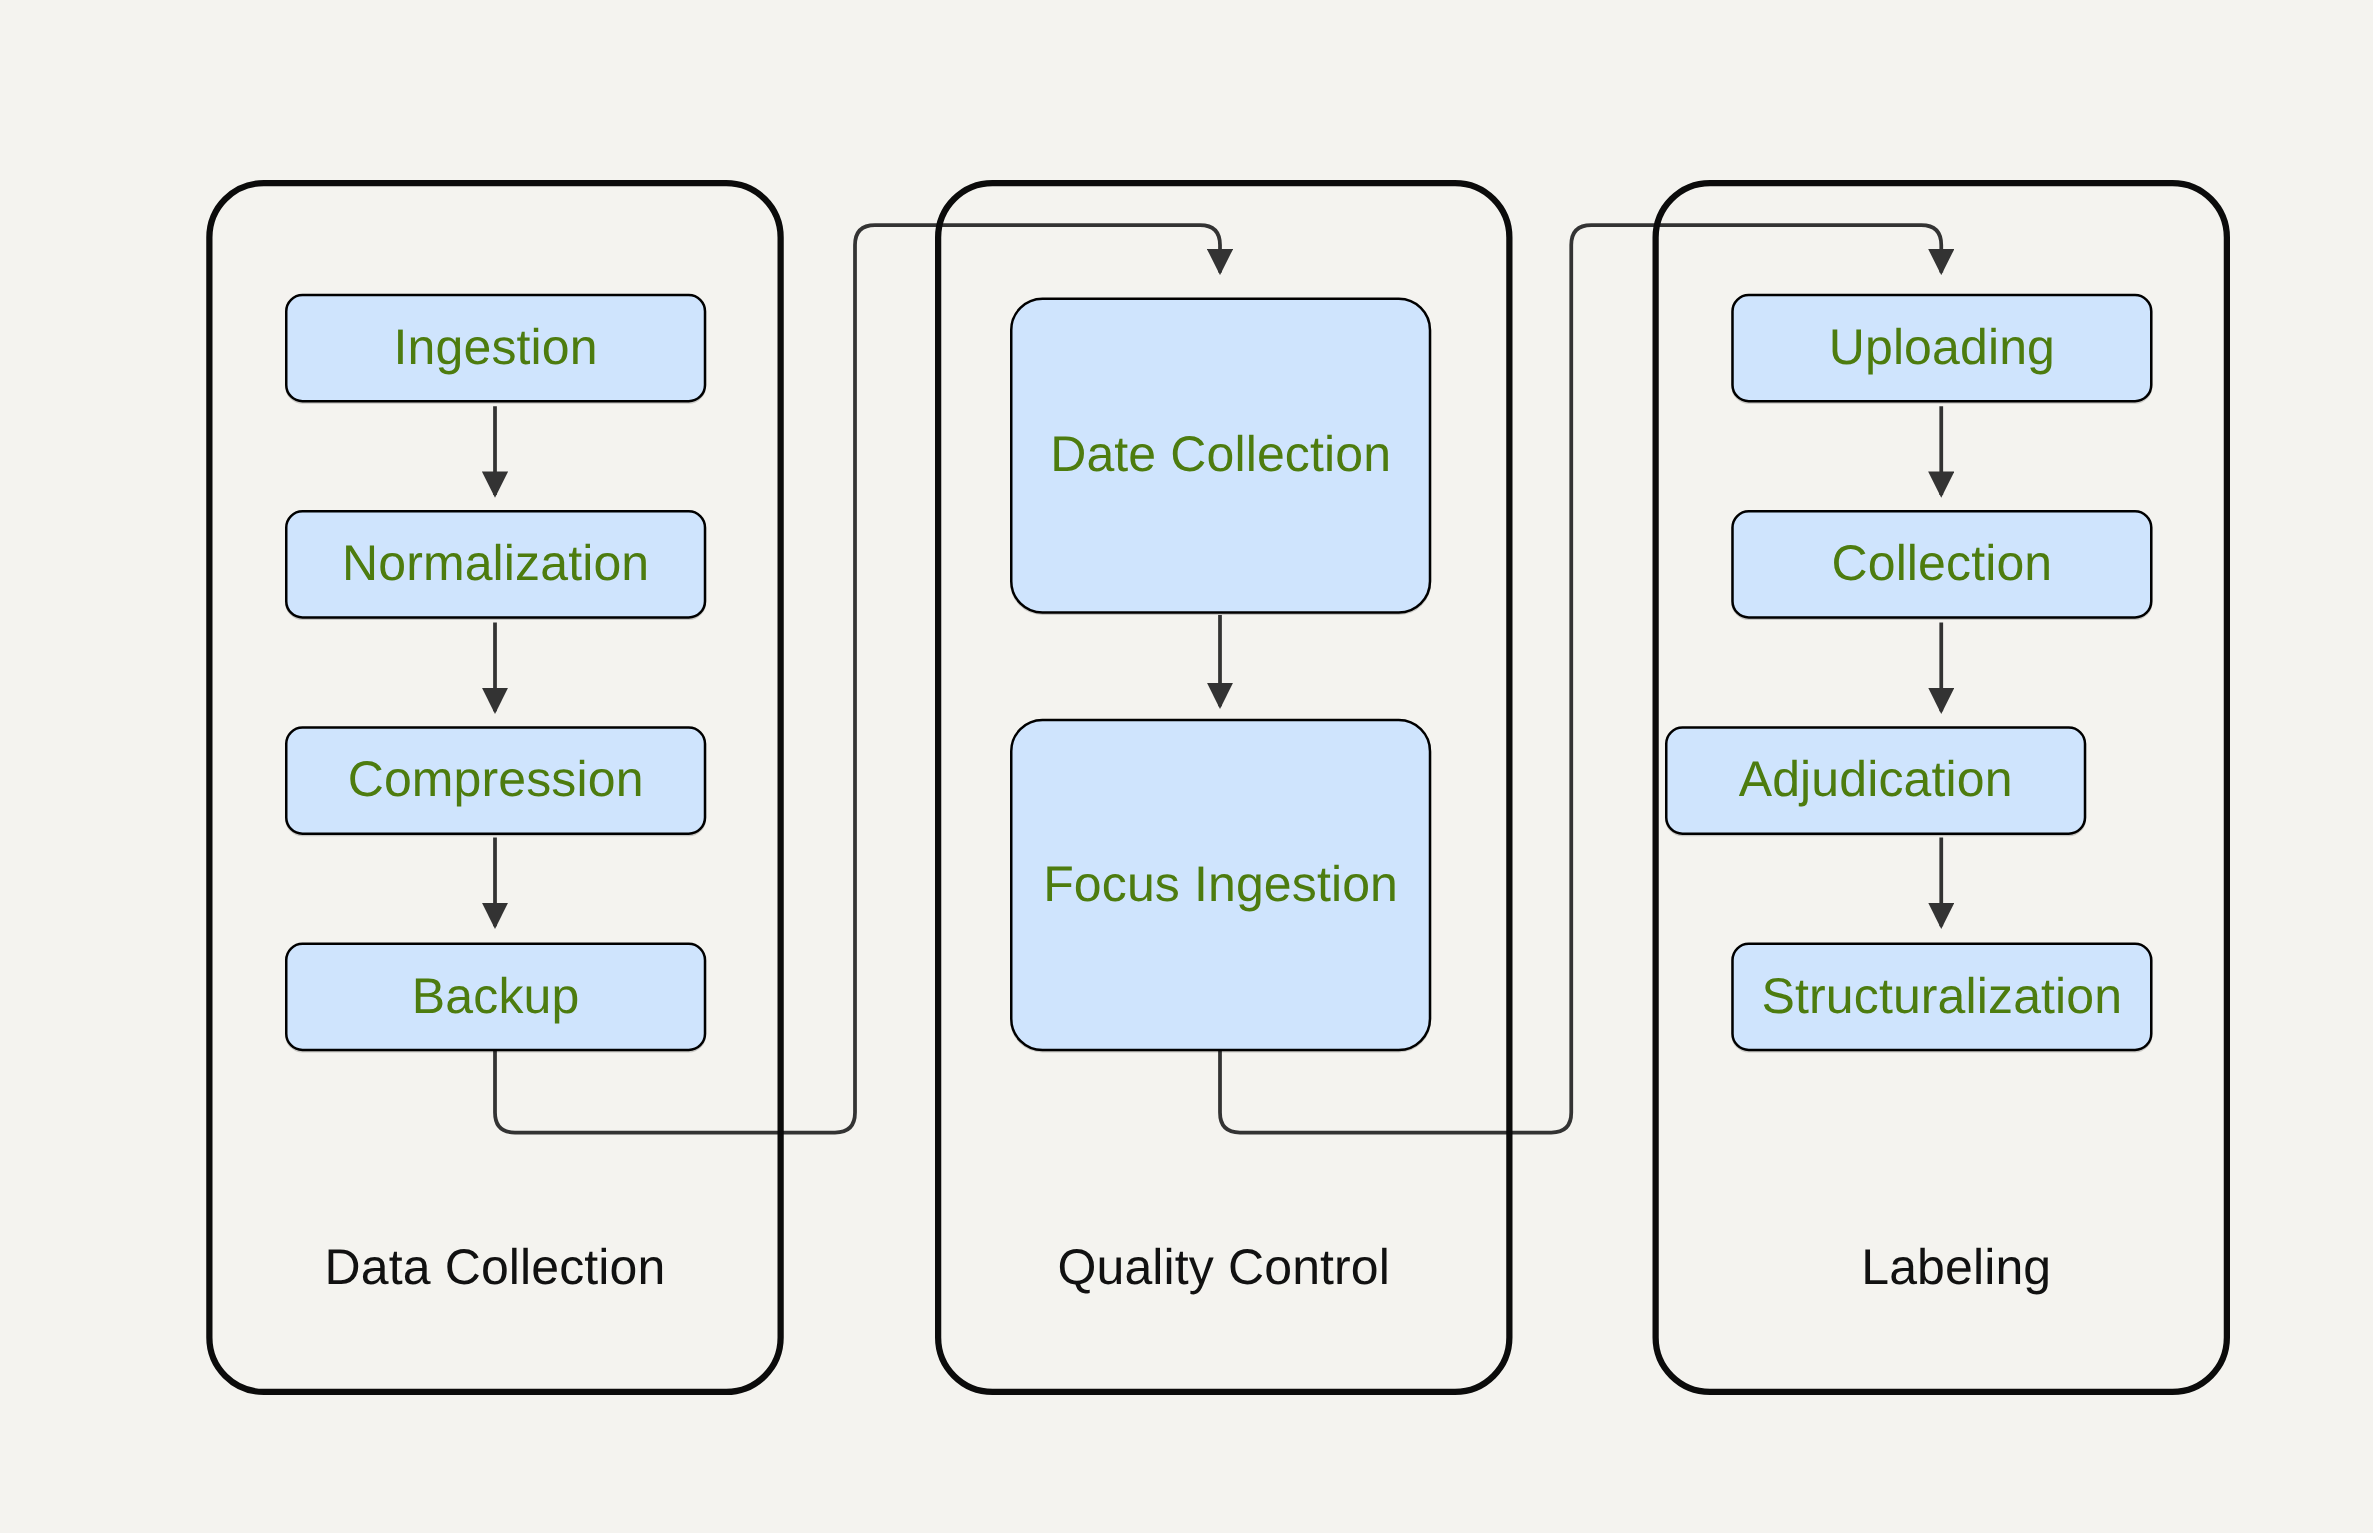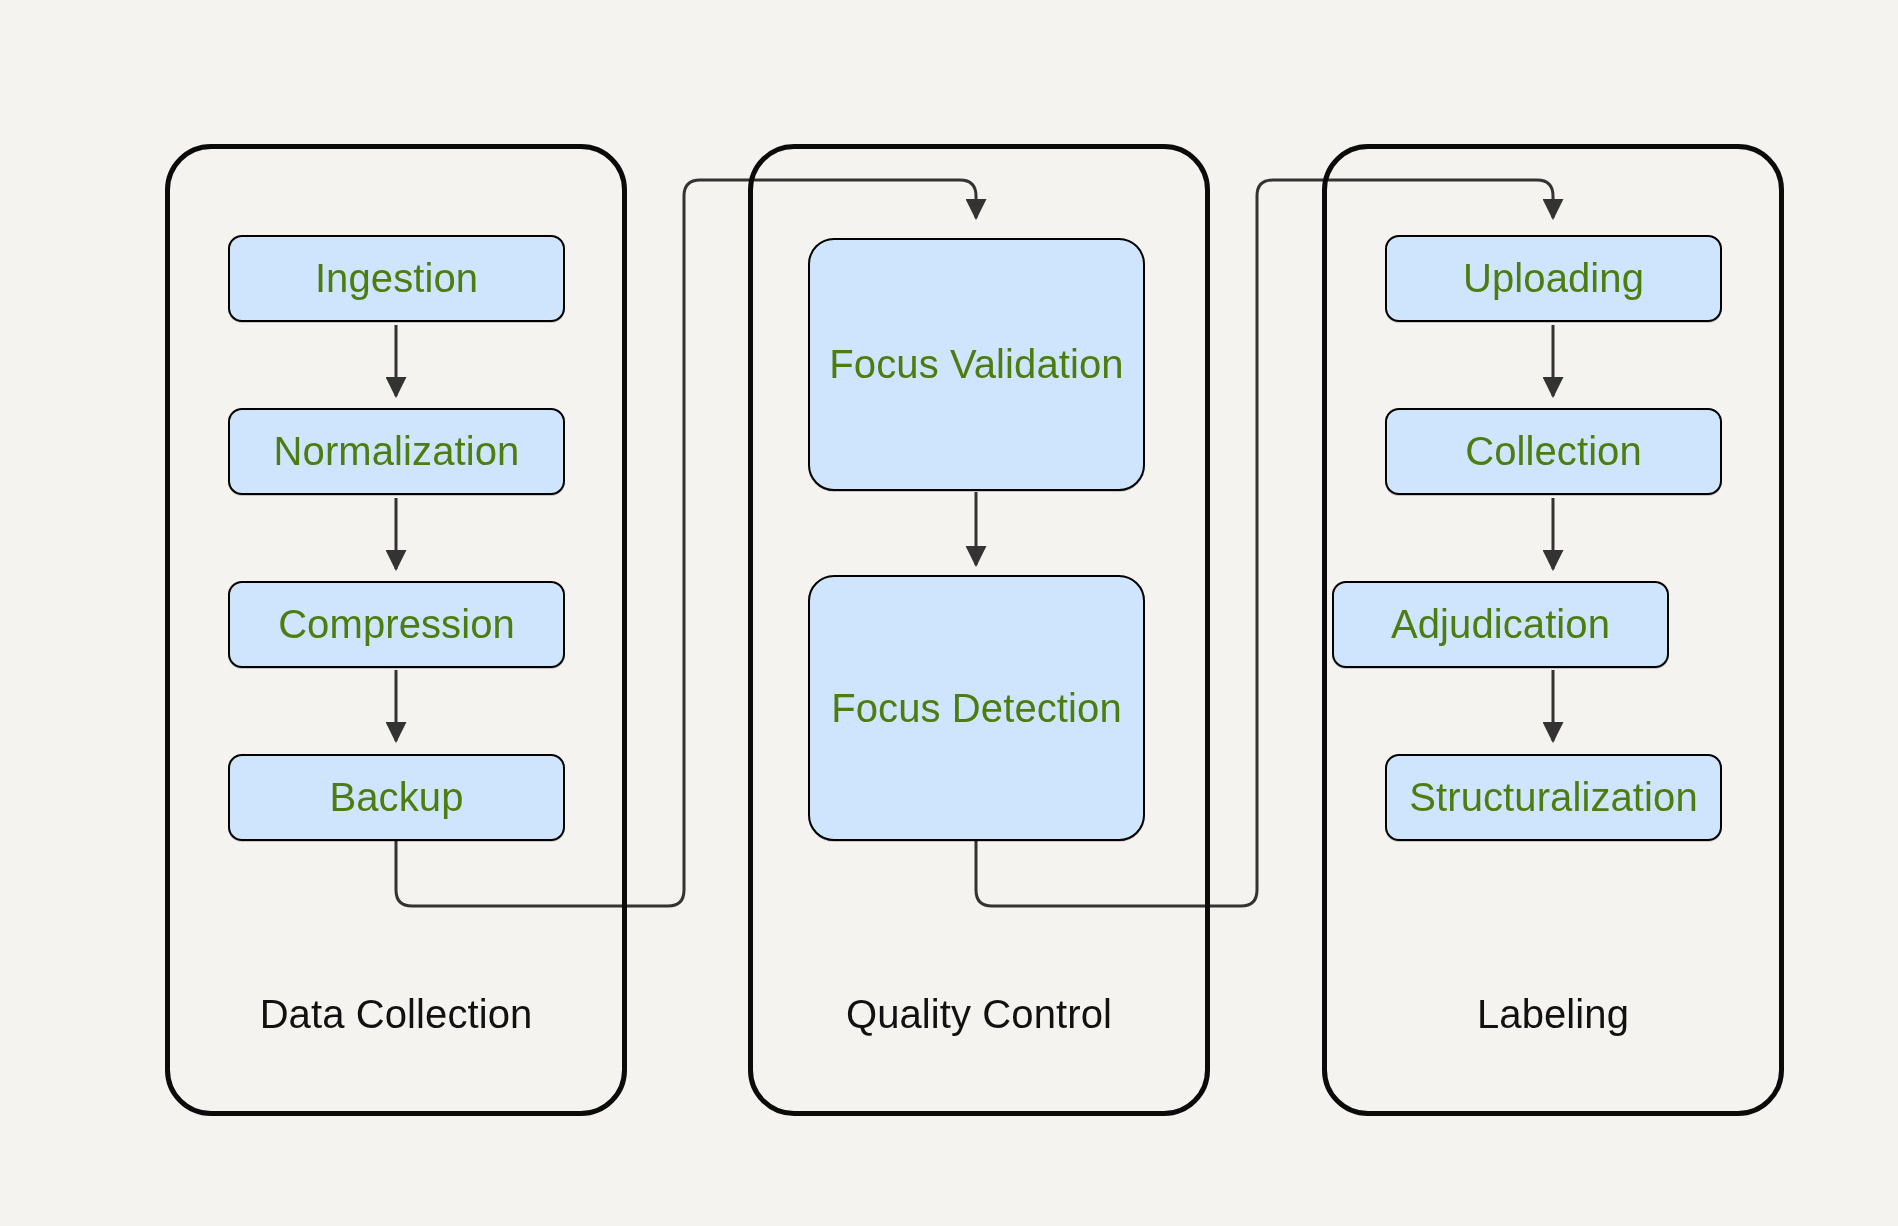--- a/index.html
+++ b/index.html
@@ -105,29 +105,29 @@
 
   <div class="node" style="left:228px; top:581px; width:337px; height:87px;">
     <span>Compression</span>
   </div>
 
   <div class="cluster" style="left:748px; top:144px; width:462px; height:972px;">
     <div class="cluster-label" style="bottom:74px;">Quality Control</div>
   </div>
 
   <div class="node tall" style="left:808px; top:238px; width:337px; height:253px;">
-    <span>Focus Validation</span>
+    <span>Date Collection</span>
   </div>
 
   <div class="node tall" style="left:808px; top:575px; width:337px; height:266px;">
-    <span>Focus Detection</span>
+    <span>Focus Ingestion</span>
   </div>
 
   <div class="cluster" style="left:1322px; top:144px; width:462px; height:972px;">
-    <div class="cluster-label" style="bottom:74px;">Labeling</div>
+    <div class="cluster-label" style="bottom:74px;padding-left:12px;">Labeling</div>
   </div>
 
   <div class="node" style="left:1385px; top:235px; width:337px; height:87px;">
     <span>Uploading</span>
   </div>
 
   <div class="node" style="left:1385px; top:408px; width:337px; height:87px;">
     <span>Collection</span>
   </div>
 

